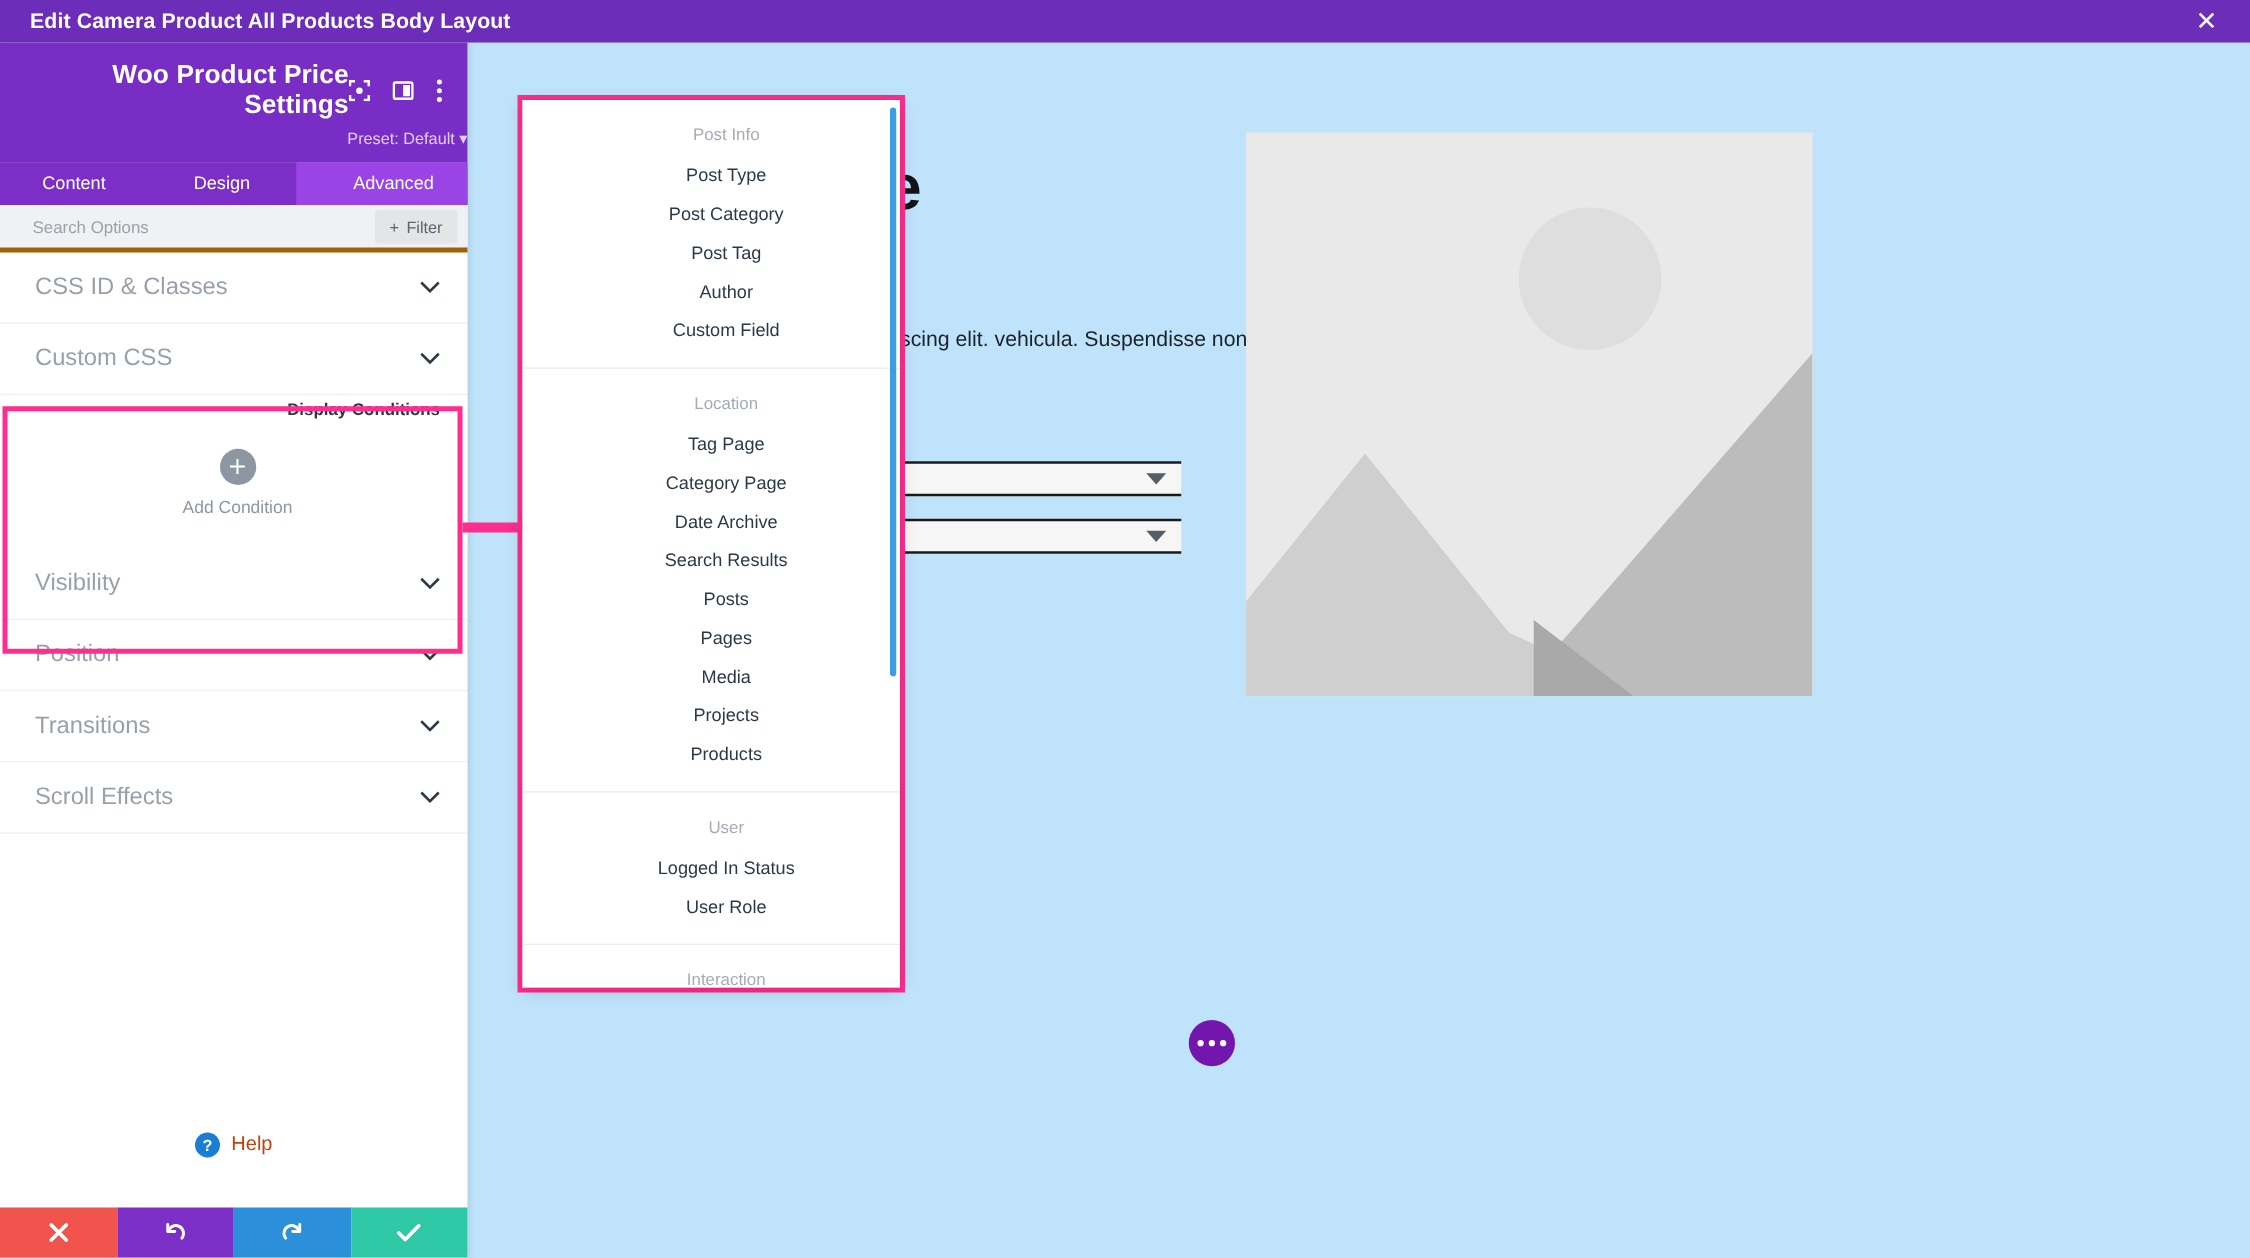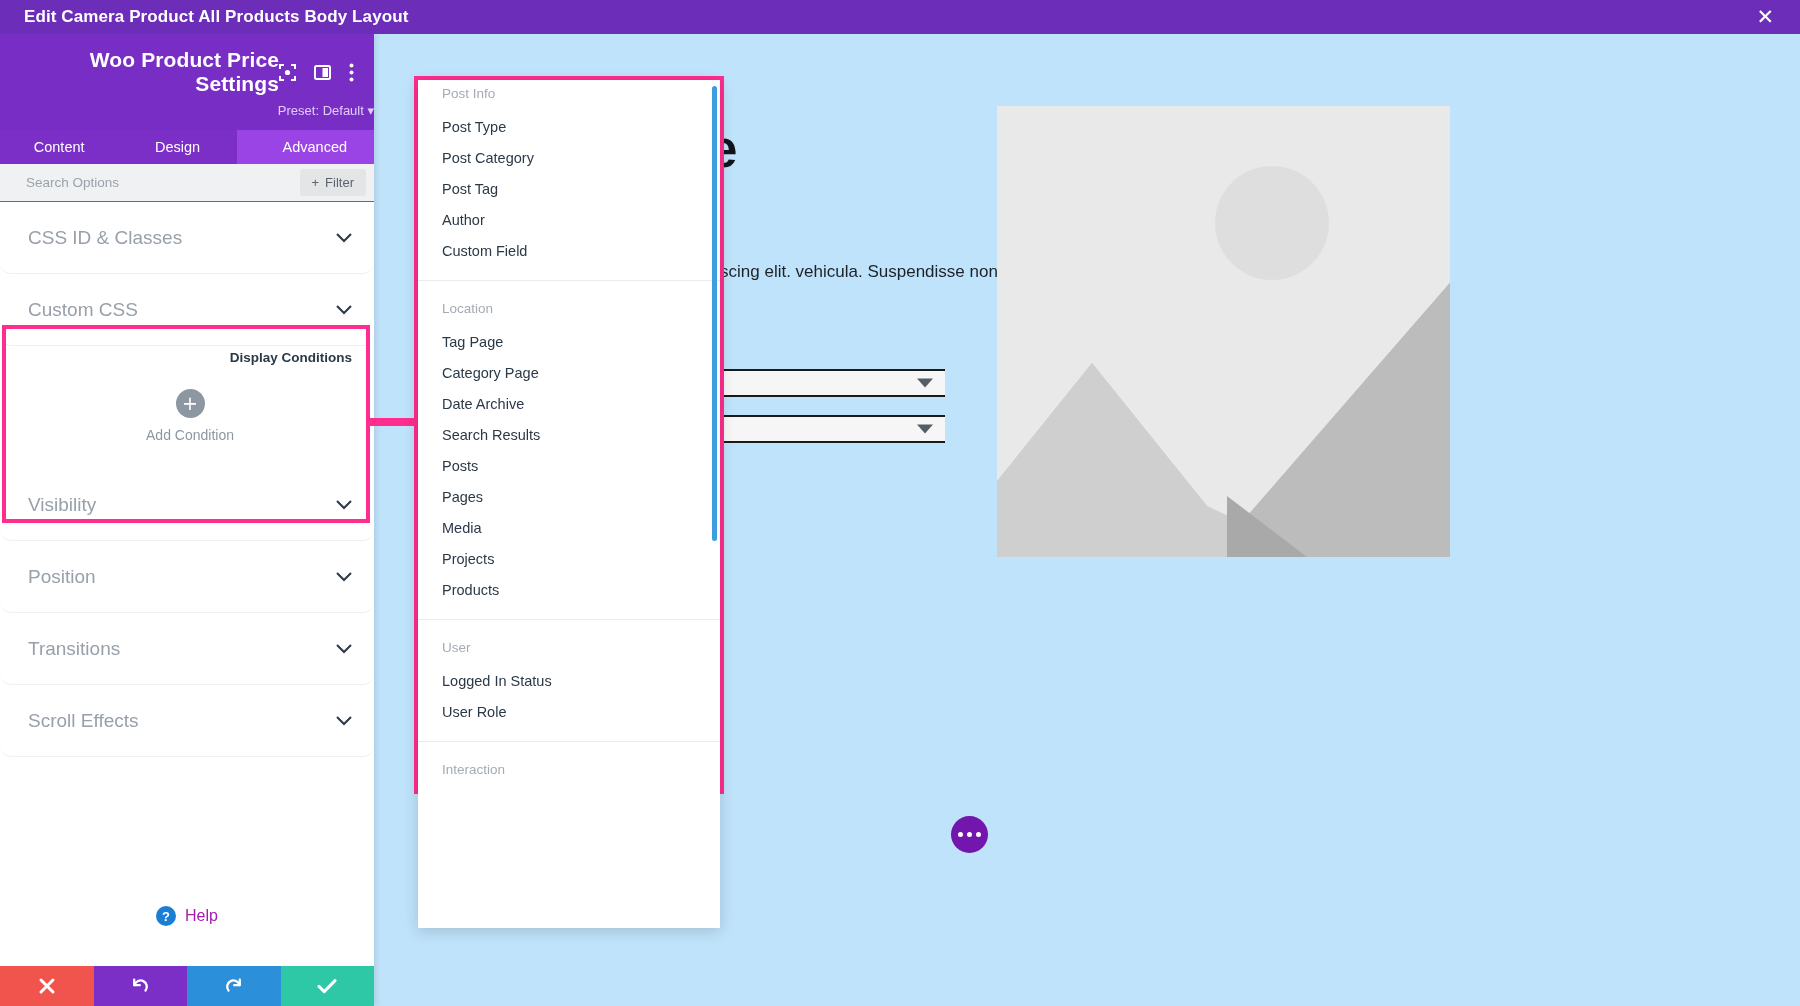--- a/index.html
+++ b/index.html
@@ -104,35 +104,34 @@
   #tabs { display: flex; height: 34px; flex: none; background: #7b2fc6; }
   .tab {
     flex: 1; display: flex; align-items: center; justify-content: center;
     color: #ffffff; font-size: 14.5px; cursor: pointer;
     background: #7b2fc6;
   }
   .tab.active { background: #9a44e6; padding-left: 19px; }
   #searchbar {
     height: 38px; background: #f0f1f2; flex: none;
     display: flex; align-items: center; padding: 0 8px 0 26px;
-    border-bottom: 1px solid #a16207;
+    border-bottom: 4px solid #a16207;
   }
   #searchbar .ph { color: #9aa2ab; font-size: 13.5px; }
   #searchbar .filter {
     margin-left: auto; background: #e3e5e7; color: #5b646e;
     font-size: 13px; padding: 6px 12px; border-radius: 3px;
     cursor: pointer; display: flex; align-items: center; gap: 6px;
   }
   #accordion { flex: 1; overflow: hidden; position: relative; }
   .acc-row {
-    height: 72px; display: flex; align-items: center;
+    height: 57px; display: flex; align-items: center;
     padding: 0 22px 0 28px;
     border-bottom: 1px solid #eef0f2;
     cursor: pointer;
-    border-radius: 11px;
   }
   .acc-row .lbl { font-size: 19px; color: #98a0aa; font-weight: 400; }
   .acc-row .chev { margin-left: auto; color: #2b3947; }
   .chev svg { display: block; }
   #conditions-inner {
     background: #fff; padding: 0 22px 26px 28px;
   }
   #conditions-head {
     height: 66px; display: flex; align-items: center;
   }
@@ -155,39 +154,41 @@
 
   #help {
     flex: none; height: 100px; display: flex; align-items: center;
     justify-content: center; gap: 9px;
   }
   #help .q {
     width: 20px; height: 20px; border-radius: 50%;
     background: #1a7fd4; color: #fff; font-size: 13px; font-weight: bold;
     display: flex; align-items: center; justify-content: center;
   }
-  #help .t { font-size: 16px; color: #a21caf; }
+  #help .t { font-size: 16px; color: #c2410c; }
   #actionbar { flex: none; height: 40px; display: flex; }
   .act { flex: 1; display: flex; align-items: center; justify-content: center; cursor: pointer; }
   .act svg { display:block; }
 
   
   .hl { position: absolute; border: 4px solid #ff2d8e; z-index: 50; pointer-events: none; }
   #hl-conditions { left: 2px; top: 325px; width: 368px; height: 198px; }
   #hl-popover   { left: 414px; top: 76px; width: 310px; height: 718px; }
   #hl-connector { left: 370px; top: 418px; width: 48px; height: 8px;
                   background: #ff2d8e; border: none; }
 
   
   #popover {
     position: absolute; left: 418px; top: 80px;
-    width: 302px; height: 848px;
+    width: 302px; height: 710px;
     background: #ffffff;
     box-shadow: 0 3px 14px rgba(0,0,0,.16);
     z-index: 52; overflow: hidden;
+    padding-top: 14px;
+    text-align: center;
   }
   .pop-group + .pop-group { border-top: 1px solid #e9ecef; margin-top: 14px; padding-top: 14px; }
   .pop-head {
     font-size: 13.5px; color: #a4abb5; padding: 6px 0 10px 24px;
   }
   .pop-item {
     font-size: 14.5px; color: #2b3947; padding: 7.5px 0 7.5px 24px;
     cursor: pointer;
   }
   #pop-scroll {

